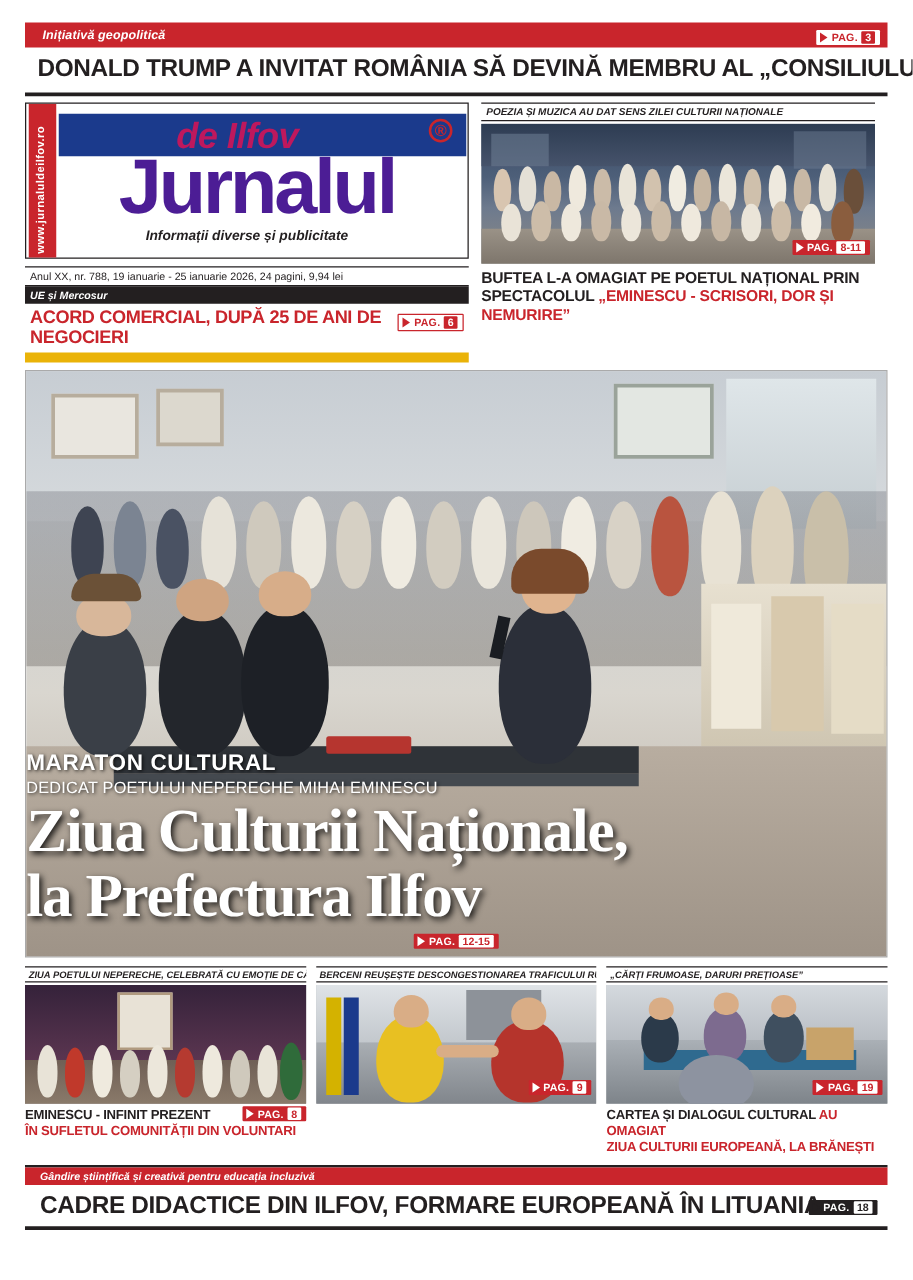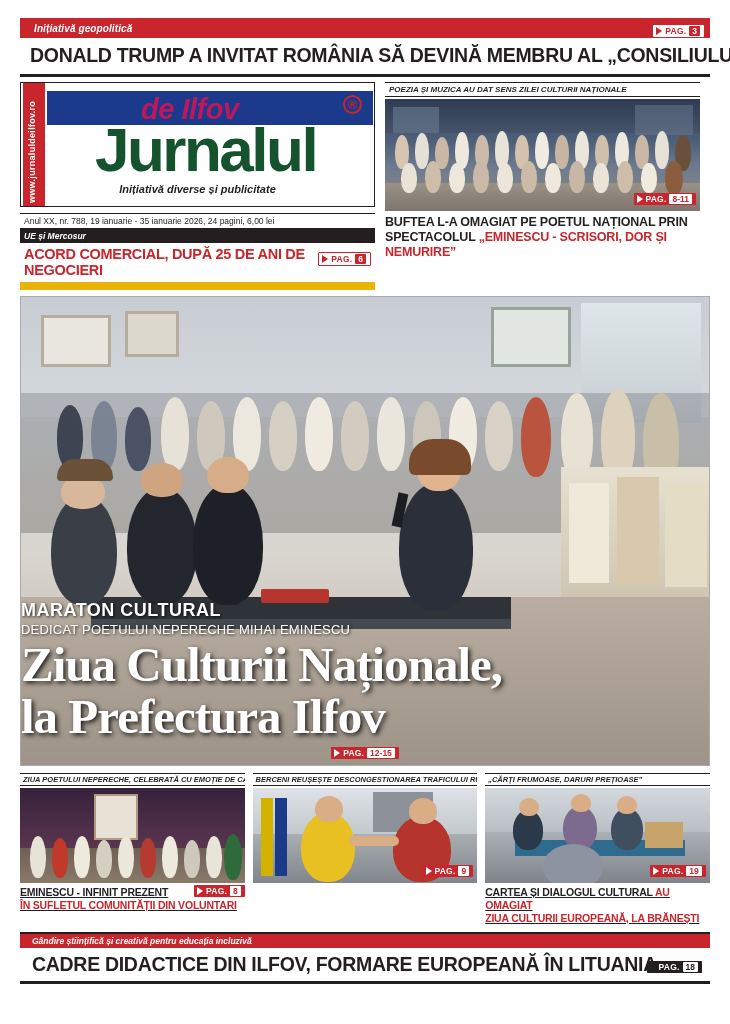--- a/index.html
+++ b/index.html
@@ -117,21 +117,21 @@
     font-weight: bold;
     font-style: italic;
     color: #be185d;
     letter-spacing: -.5px;
   }
   .mh-jurnalul {
     position: absolute;
     left: 74px; top: 36px;
     font-size: 62px;
     font-weight: bold;
-    color: #14532d;
+    color: #4c1d95;
     letter-spacing: -2.5px;
     line-height: 1;
   }
   .mh-reg {
     position: absolute;
     right: 12px; top: 12px;
     width: 19px; height: 19px;
     border: 2px solid #c9252c;
     border-radius: 50%;
     color: #c9252c;
@@ -287,21 +287,20 @@
     overflow: hidden;
   }
   .bcol .photo-box { height: 95px; }
   .bcol .deck {
     margin-top: 3px;
     font-size: 10.5px;
     font-weight: bold;
     line-height: 1.22;
     color: #231f20;
     letter-spacing: -.2px;
-    text-decoration: underline;
   }
   .bcol .deck .red { color: #c9252c; }
   .deck-line {
     position: relative;
     display: block;
   }
   .deck-line .pag-wrap { position: absolute; right: 0; top: -1px; }
 
   
   .bottom-strip {
@@ -376,24 +375,24 @@
 
     <div>
       <div class="masthead">
         <div class="vertical-url">
           <span>www.jurnaluldeilfov.ro</span>
         </div>
         <div class="mh-blue"></div>
         <div class="mh-de">de Ilfov</div>
         <div class="mh-jurnalul">Jurnalul</div>
         <div class="mh-reg">®</div>
-        <div class="mh-sub">Inițiativă diverse și publicitate</div>
-      </div>
-
-      <div class="info-line">Anul XX, nr. 788, 19 ianuarie - 35 ianuarie 2026, 24 pagini, 6,00 lei</div>
+        <div class="mh-sub">Informații diverse și publicitate</div>
+      </div>
+
+      <div class="info-line">Anul XX, nr. 788, 19 ianuarie - 25 ianuarie 2026, 24 pagini, 9,94 lei</div>
       <div class="ue-kicker">UE și Mercosur</div>
       <div class="acord-row">
         <div class="txt">ACORD COMERCIAL, DUPĂ 25 DE ANI DE NEGOCIERI</div>
         <span class="pag-wrap">
           <span class="pag-badge outline">
             <span class="arrow"></span>
             <span class="lbl">PAG.</span>
             <span class="num">6</span>
           </span>
         </span>

